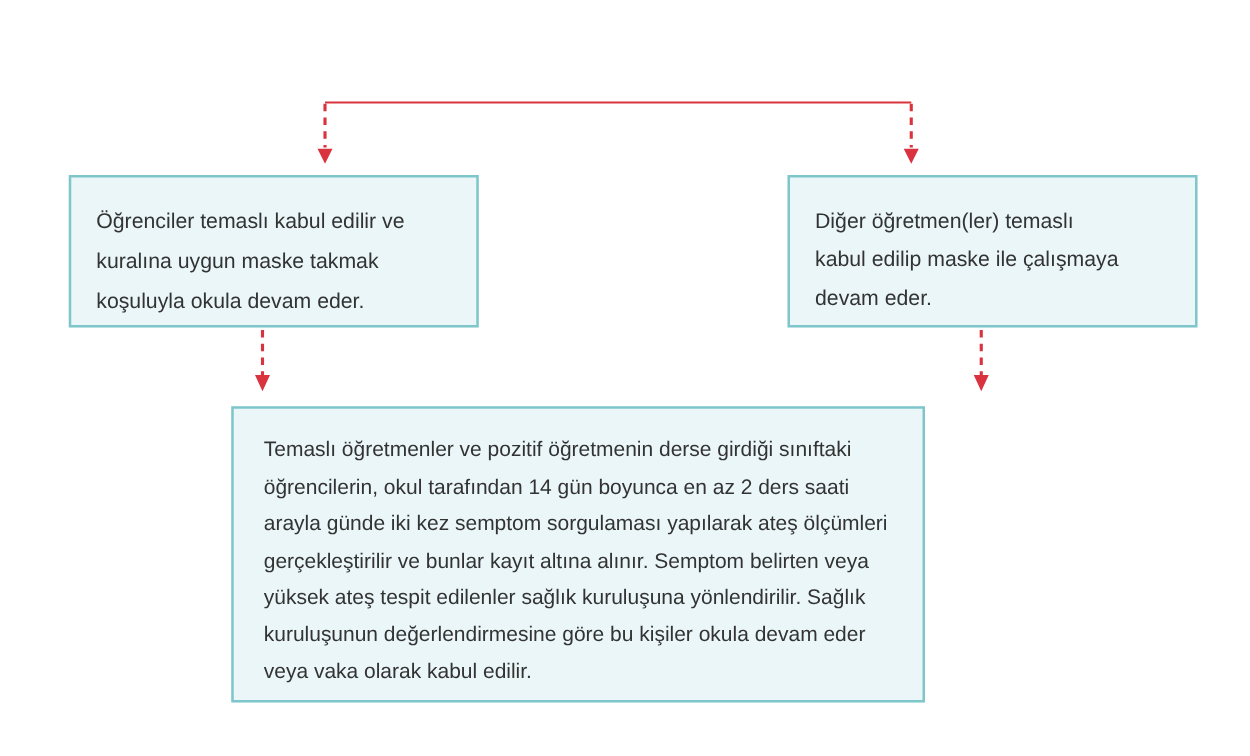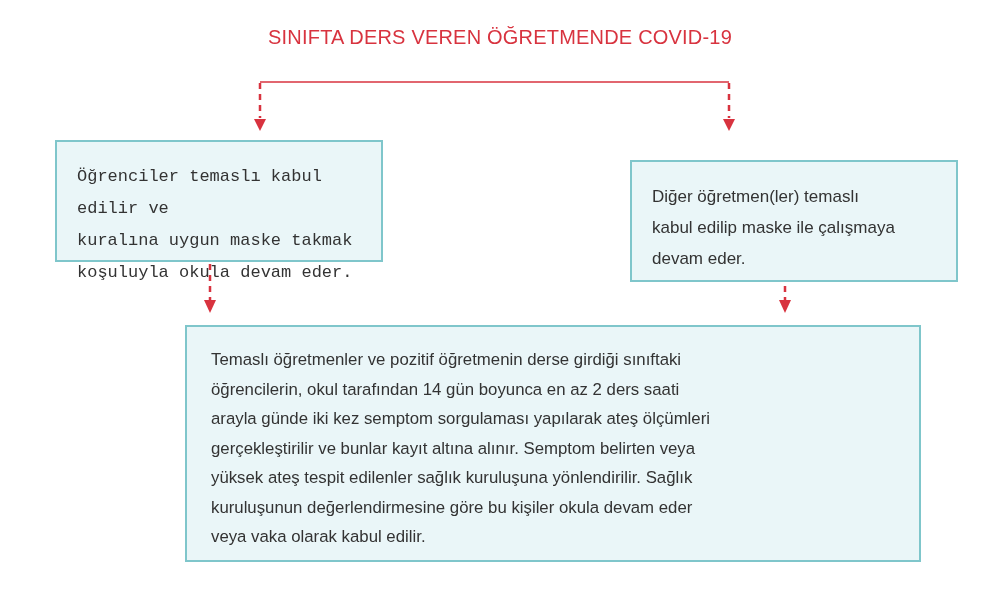--- a/index.html
+++ b/index.html
@@ -8,31 +8,30 @@
     font-family:"Liberation Sans", sans-serif;
   }
   .title {
     position:absolute; left:250px; top:24px; width:500px; text-align:center;
     color:#d8333f; font-size:20px; line-height:27px; letter-spacing:0.2px;
   }
   .box {
     position:absolute; background:#eaf6f8; border:2px solid #7fc6cb;
     box-sizing:border-box; color:#333333; font-size:17px;
   }
-  .box-left { left:55px; top:140px; width:328px; height:122px; padding:19px 18px 0 20px; line-height:32px;font-family:Liberation Mono, monospace; }
-  .box-right { left:630px; top:140px; width:328px; height:122px; padding:19px 18px 0 20px; line-height:31px;margin-top:20px; }
-  .box-bottom { left:185px; top:325px; width:736px; height:237px; padding:18px 28px 0 24px; line-height:29.5px; font-size:16.8px; }
+  .box-left { left:55px; top:140px; width:328px; height:122px; padding:19px 18px 0 20px; line-height:32px; }
+  .box-right { left:630px; top:140px; width:328px; height:122px; padding:19px 18px 0 20px; line-height:31px; }
+  .box-bottom { left:185px; top:325px; width:555px; height:237px; padding:18px 28px 0 24px; line-height:29.5px; font-size:16.8px; }
   .box p { margin:0; white-space:pre-line; }
   svg.conn { position:absolute; left:0; top:0; }
 </style>
 </head>
 <body>
 
 <div class="title">
-  <div>SINIFTA DERS VEREN ÖĞRETMENDE COVID-19</div>
 </div>
 
 <svg class="conn" width="1000" height="605">
   <g stroke="#d8333f" stroke-width="2.5" fill="none">
 
     <polyline points="260,82 729,82" stroke-width="1.5"></polyline>
     <line x1="260" y1="83" x2="260" y2="118" stroke-dasharray="6,5"></line>
     <line x1="729" y1="83" x2="729" y2="118" stroke-dasharray="6,5"></line>
 
     <line x1="210" y1="264" x2="210" y2="300" stroke-dasharray="6,5"></line>

